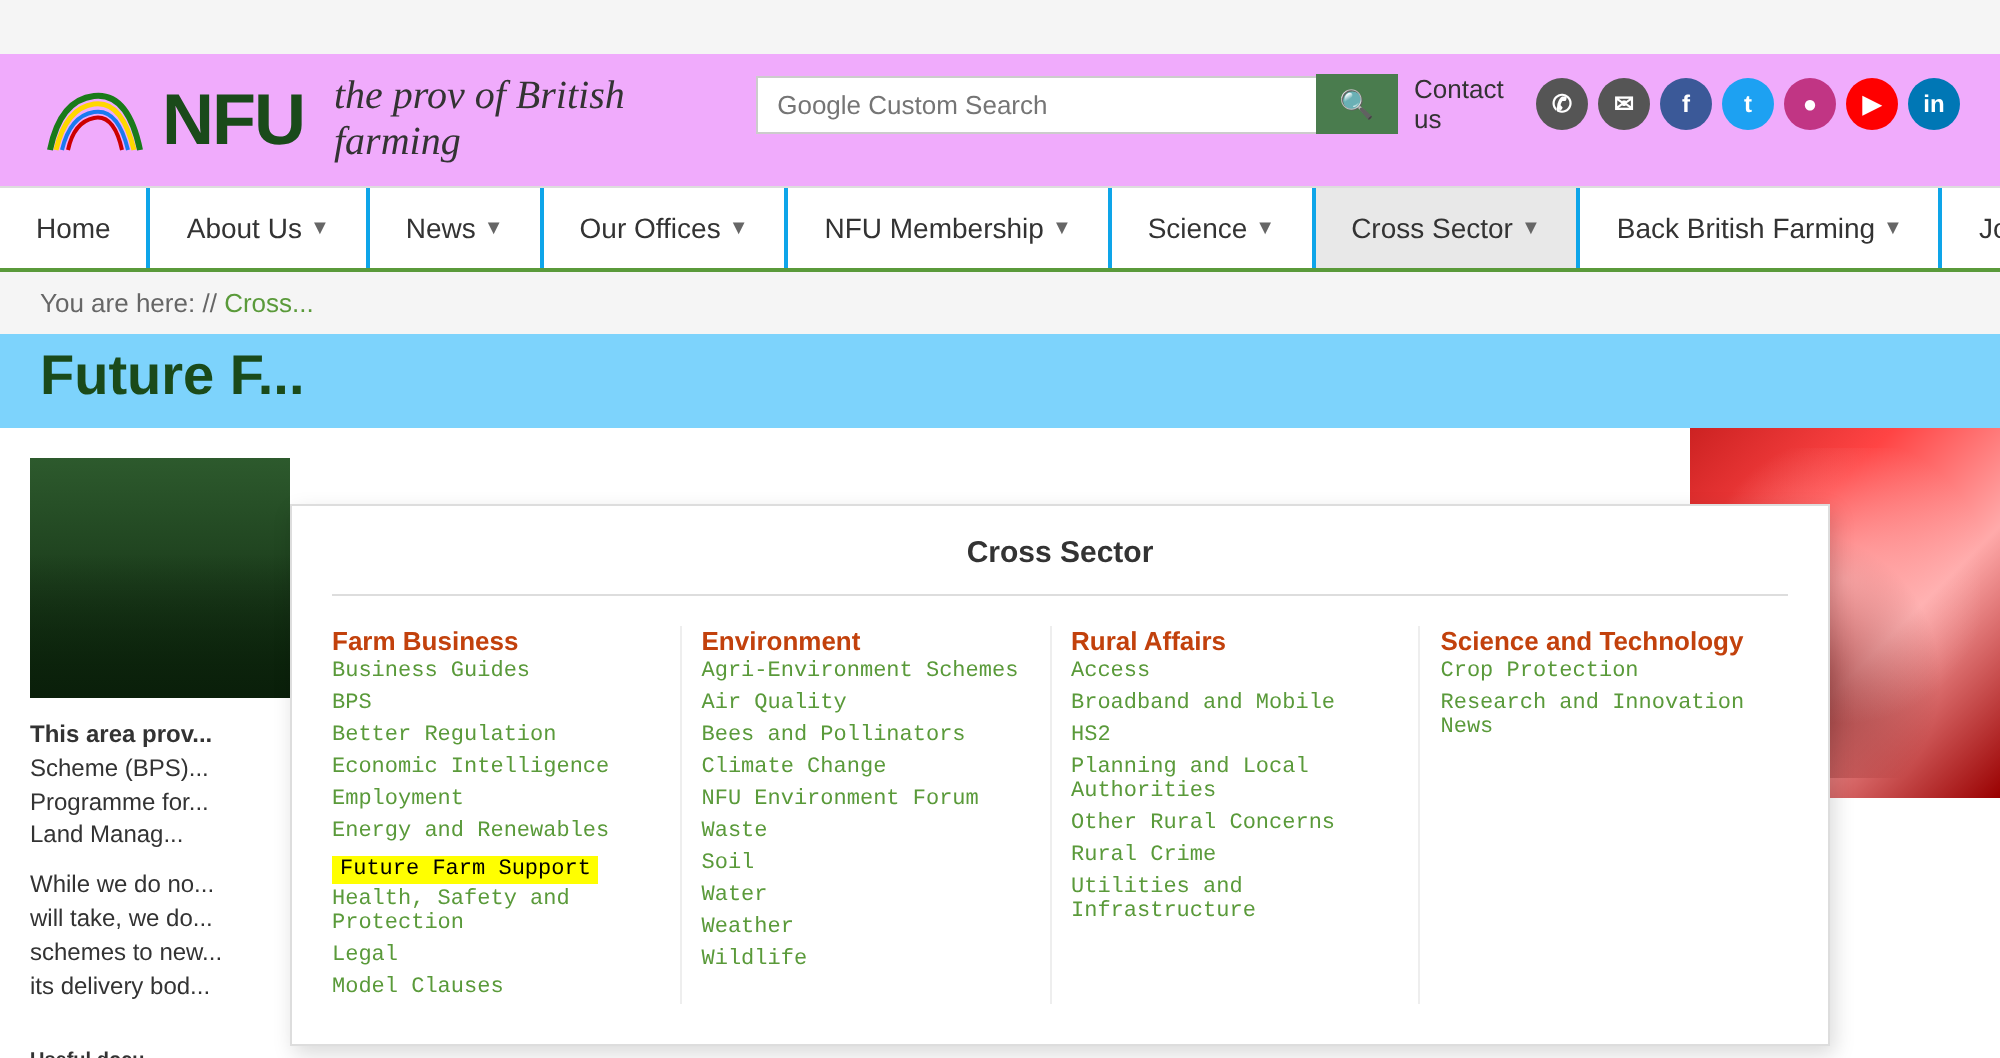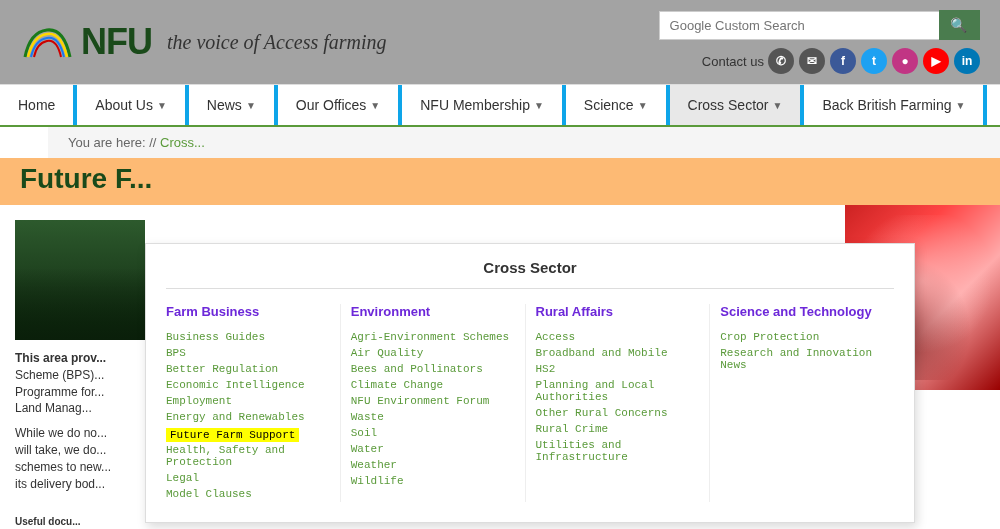--- a/index.html
+++ b/index.html
@@ -1,25 +1,26 @@
 <!DOCTYPE html>
 <html><head>
   <meta charset="utf-8">
   <style>
     * { margin: 0; padding: 0; box-sizing: border-box; }
     body { font-family: Arial, sans-serif; font-size: 14px; background: #f5f5f5; }
 
     
     .top-header {
-      background: #a3a3a3;
+      background: #f0abfc;
       padding: 10px 20px;
       display: flex;
-      align-items: center;
+      align-items: flex-start;
       justify-content: space-between;
       border-bottom: 1px solid #ddd;
+      margin-top: 27px;
     }
     .logo-area {
       display: flex;
       align-items: center;
       gap: 10px;
     }
     .nfu-logo {
       display: flex;
       align-items: center;
       gap: 6px;
@@ -37,21 +38,21 @@
     }
     .logo-tagline {
       font-family: 'Georgia', serif;
       font-style: italic;
       font-size: 20px;
       color: #333;
       margin-left: 5px;
     }
     .header-right {
       display: flex;
-      flex-direction: column;
+      flex-direction: row;
       align-items: flex-end;
       gap: 8px;
     }
     .contact-row {
       display: flex;
       align-items: center;
       gap: 4px;
       font-size: 13px;
       color: #333;
     }
@@ -108,33 +109,32 @@
     }
     .nav-item {
       padding: 12px 18px;
       font-size: 14px;
       color: #333;
       cursor: pointer;
       display: flex;
       align-items: center;
       gap: 4px;
       white-space: nowrap;
-      border-right: 4px solid #0ea5e9;
+      border-right: 2px solid #0ea5e9;
       text-decoration: none;
     }
     .nav-item.active { background: #e8e8e8; }
     .nav-arrow { font-size: 10px; color: #666; }
 
     
     .breadcrumb {
       padding: 8px 20px;
       font-size: 13px;
       color: #666;
       background: #f5f5f5;
-      margin-left: 48px;
     }
     .breadcrumb a { color: #5a9a3a; text-decoration: none; }
 
     
     .mega-menu {
       position: absolute;
       top: 38px;
       left: 145px;
       width: 770px;
       background: #fff;
@@ -160,22 +160,22 @@
       flex: 1;
       padding-right: 10px;
       border-right: 1px solid #eee;
       padding-left: 10px;
     }
     .mega-col:first-child { padding-left: 0; }
     .mega-col:last-child { border-right: none; }
     .mega-col-title {
       font-size: 13px;
       font-weight: bold;
-      color: #6d28d9;
-      margin-bottom: 10px;
+      color: #c2410c;
+      margin-bottom: 0;
     }
     .mega-link {
       display: block;
       font-size: 11px;
       color: #5a9a3a;
       text-decoration: none;
       padding: 2px 0;
       cursor: pointer;
       font-family: Liberation Mono, monospace;
     }
@@ -203,21 +203,21 @@
     <div class="logo-area">
       <div class="nfu-logo">
         <svg class="logo-rainbow" viewBox="0 0 55 40" xmlns="http://www.w3.org/2000/svg">
           <path d="M5,35 Q10,10 27,8 Q44,6 50,35" fill="none" stroke="#1a7a1a" stroke-width="3"></path>
           <path d="M8,35 Q13,14 27,12 Q41,10 47,35" fill="none" stroke="#ffd700" stroke-width="2.5"></path>
           <path d="M11,35 Q15,18 27,16 Q39,14 44,35" fill="none" stroke="#1a7af0" stroke-width="2"></path>
           <path d="M14,35 Q17,21 27,19 Q37,17 41,35" fill="none" stroke="#cc0000" stroke-width="2"></path>
         </svg>
         <span class="logo-text">NFU</span>
       </div>
-      <span class="logo-tagline">the voice of Access farming</span>
+      <span class="logo-tagline">the prov of British farming</span>
     </div>
     <div class="header-right">
       <div class="search-bar">
         <input class="search-input" type="text" placeholder="Google Custom Search" style="">
         <button class="search-btn">🔍</button>
       </div>
       <div class="contact-row">
         <span>Contact us</span>
         <div class="contact-icons">
           <div class="contact-icon icon-phone">✆</div>
@@ -269,21 +269,21 @@
     </a>
 
   </nav>
 
   <div class="breadcrumb">
     <span>You are here:</span>
     <span> // </span>
     <a>Cross...</a>
   </div>
 
-  <div style="background:#fdba74; padding: 5px 20px 10px; font-size: 28px; font-weight: bold; color: #1a4a1a; position: relative;">
+  <div style="background:#7dd3fc; padding: 5px 20px 10px; font-size: 28px; font-weight: bold; color: #1a4a1a; position: relative;">
     <span>Future F...</span>
   </div>
 
   <div style="position: relative; background: #fff; min-height: 300px; display: flex;">
 
     <div style="width: 155px; padding: 15px 15px; flex-shrink: 0;">
 
       <div style="width: 130px; height: 120px; background: linear-gradient(180deg, #2d5a2d 0%, #1a3a1a 60%, #0d2a0d 100%); margin-bottom: 10px; position: relative; overflow: hidden;">
         <div style="position: absolute; bottom: 0; width: 100%; height: 60%; background: linear-gradient(180deg, transparent, #0a1f0a);"></div>
       </div>

